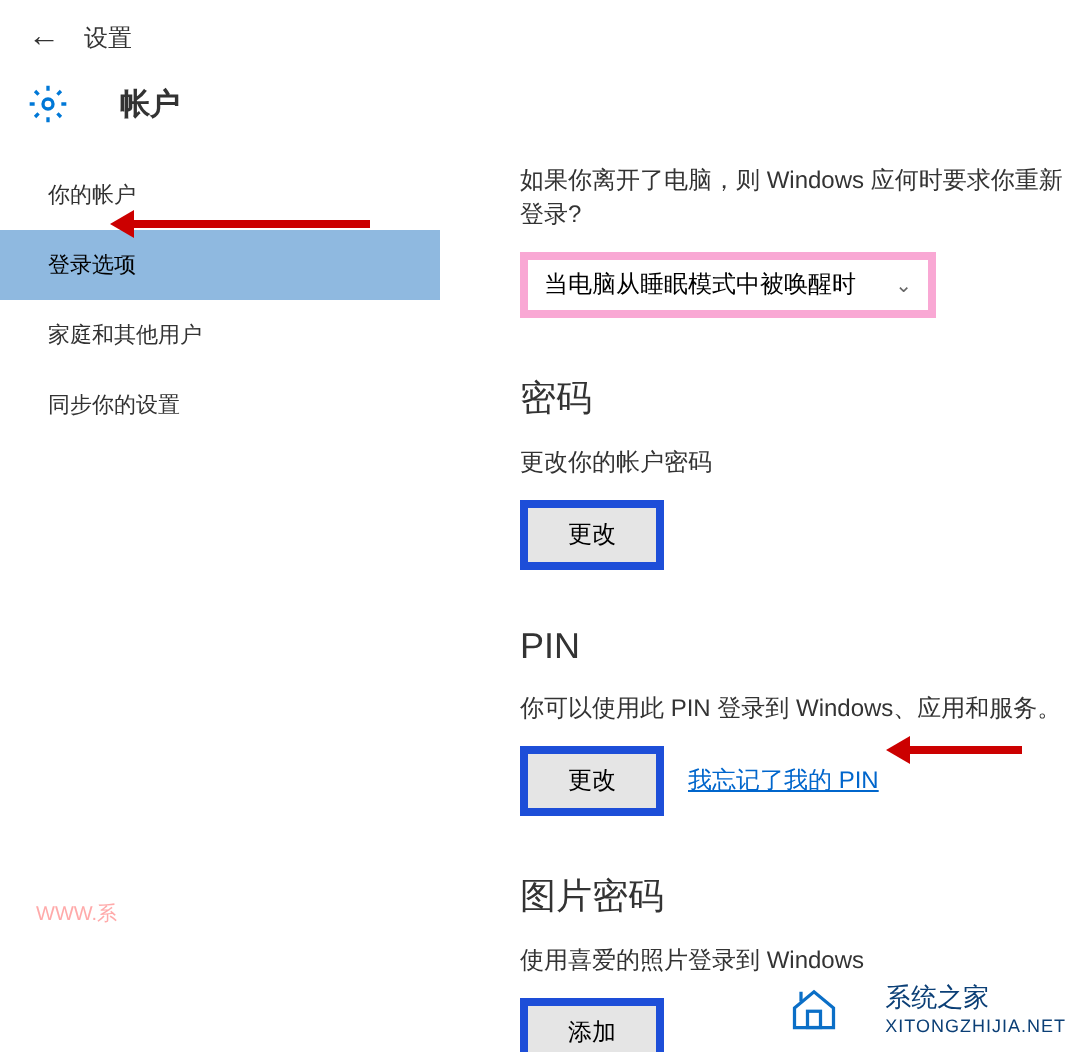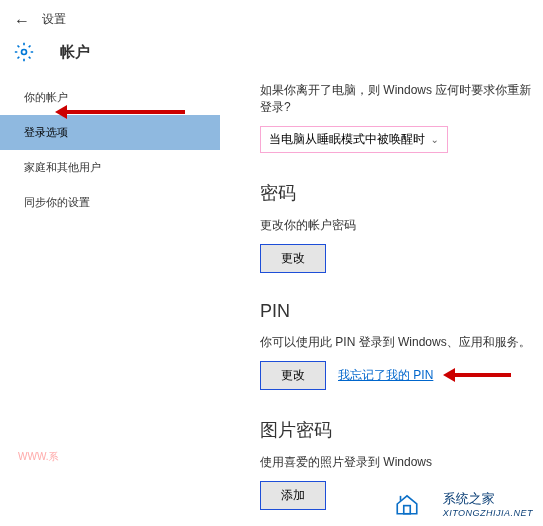--- a/index.html
+++ b/index.html
@@ -95,38 +95,38 @@
       font-weight: 400;
     }
     
     .section-desc {
       font-size: 12px;
       color: #333;
       margin-bottom: 10px;
     }
     
     .dropdown {
-      border: 1px solid #f9a8d4;
+      border: 4px solid #f9a8d4;
       padding: 4px 8px;
       font-size: 12px;
-      width: 188px;
+      width: 208px;
       display: flex;
       justify-content: space-between;
       align-items: center;
       cursor: pointer;
       background: #fff;
     }
     
     .dropdown-chevron {
       font-size: 10px;
       color: #666;
     }
     
     .btn {
-      border: 1px solid #1d4ed8;
+      border: 4px solid #1d4ed8;
       background: #e5e5e5;
       padding: 5px 20px;
       font-size: 12px;
       cursor: pointer;
       display: inline-block;
     }
     
     .link {
       color: #0066cc;
       text-decoration: underline;
@@ -201,21 +201,20 @@
     
     .watermark-logo {
       width: 26px;
       height: 26px;
     }
     
     .watermark-sub {
       font-size: 9px;
       letter-spacing: 0.5px;
       color: #0b3f76;
-      font-style: italic;
     }
   </style>
 </head>
 <body>
 
 <div class="header">
   <span class="back-arrow">←</span>
   <span>设置</span>
 </div>
 

